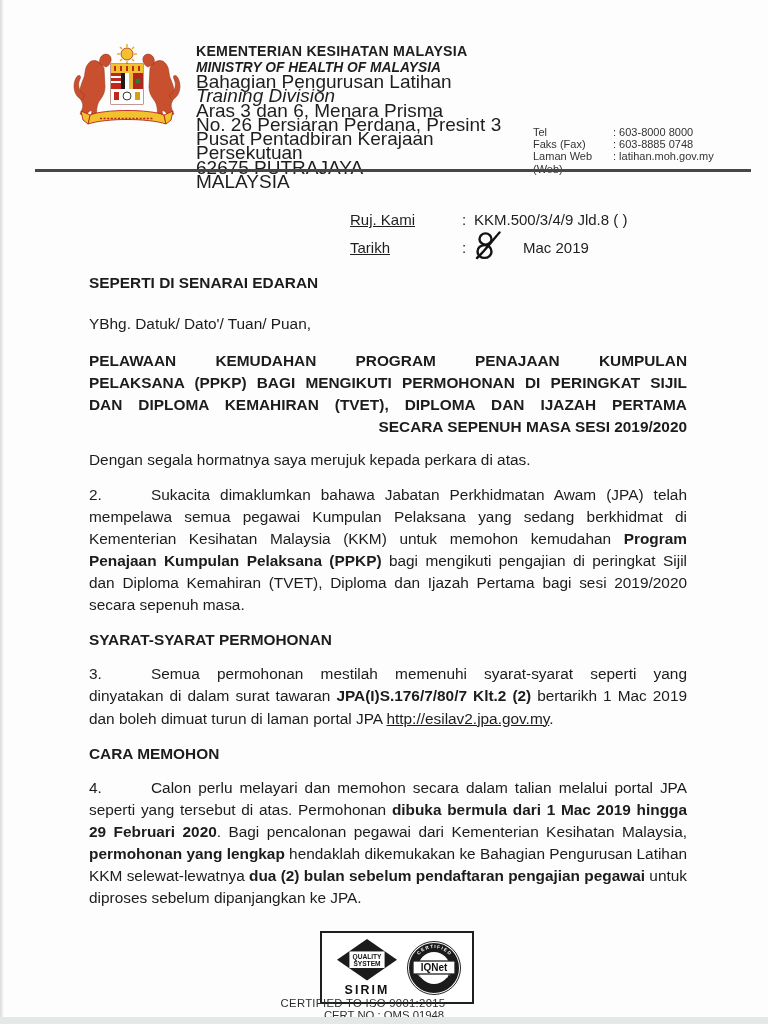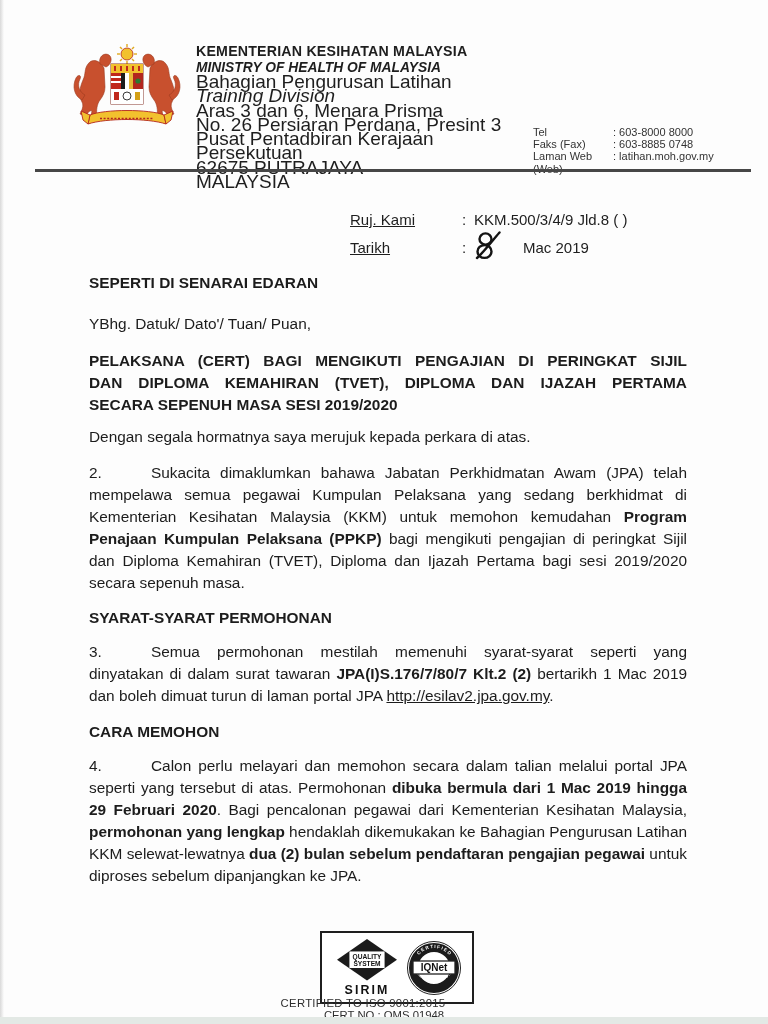--- a/index.html
+++ b/index.html
@@ -32,21 +32,21 @@
   .dateval{display:flex;align-items:center;gap:22px;}
   .hand8{width:27px;height:31px;margin-top:-3px;}
 
   
   .content{position:absolute;left:89px;top:272px;width:598px;
     font-size:15.4px;line-height:22.1px;color:#1c1c1c;}
   .recipient{font-weight:bold;margin:0 0 19px 0;}
   .salutation{margin:0 0 15px 0;}
   .subject{font-weight:bold;margin:0 0 10px 0;}
   .subject .jl{text-align:justify;text-align-last:justify;}
-  .subject .ll{text-align:left;}
+  .subject .ll{text-align:right;}
   .para{margin:0 0 13px 0;text-align:justify;}
   .para:last-child{margin-bottom:0;}
   .pnum{display:inline-block;width:62px;font-weight:normal;}
   .sechead{font-weight:bold;margin:8px 0 12px 0;}
 
   
   .certbox{position:absolute;left:320px;top:931px;width:146px;height:65px;
     border:2px solid #1f1f1f;background:#fff;display:flex;align-items:center;
     justify-content:center;gap:4px;padding:2px;}
   .certline1{position:absolute;left:0;width:726px;top:997px;text-align:center;
@@ -164,21 +164,22 @@
         <span>Mac 2019</span>
       </span>
     </div>
   </div>
 
   <div class="content">
     <p class="recipient">SEPERTI DI SENARAI EDARAN</p>
     <p class="salutation">YBhg. Datuk/ Dato'/ Tuan/ Puan,</p>
 
     <div class="subject">
-      <div class="jl">PELAKSANA (CERT) BAGI MENGIKUTI PENGAJIAN DI PERINGKAT SIJIL</div>
+      <div class="jl">PELAWAAN KEMUDAHAN PROGRAM PENAJAAN KUMPULAN</div>
+      <div class="jl">PELAKSANA (PPKP) BAGI MENGIKUTI PERMOHONAN DI PERINGKAT SIJIL</div>
       <div class="jl">DAN DIPLOMA KEMAHIRAN (TVET), DIPLOMA DAN IJAZAH PERTAMA</div>
       <div class="ll">SECARA SEPENUH MASA SESI 2019/2020</div>
     </div>
 
     <p class="para">Dengan segala hormatnya saya merujuk kepada perkara di atas.</p>
 
     <p class="para"><span class="pnum">2.</span><span><span>Sukacita dimaklumkan bahawa Jabatan Perkhidmatan Awam (JPA) telah mempelawa semua pegawai Kumpulan Pelaksana yang sedang berkhidmat di Kementerian Kesihatan Malaysia (KKM) untuk memohon kemudahan </span><span style="font-weight: bold;">Program Penajaan Kumpulan Pelaksana (PPKP)</span><span> bagi mengikuti pengajian di peringkat Sijil dan Diploma Kemahiran (TVET), Diploma dan Ijazah Pertama bagi sesi 2019/2020 secara sepenuh masa.</span></span></p>
 
     <p class="sechead">SYARAT-SYARAT PERMOHONAN</p>
 

